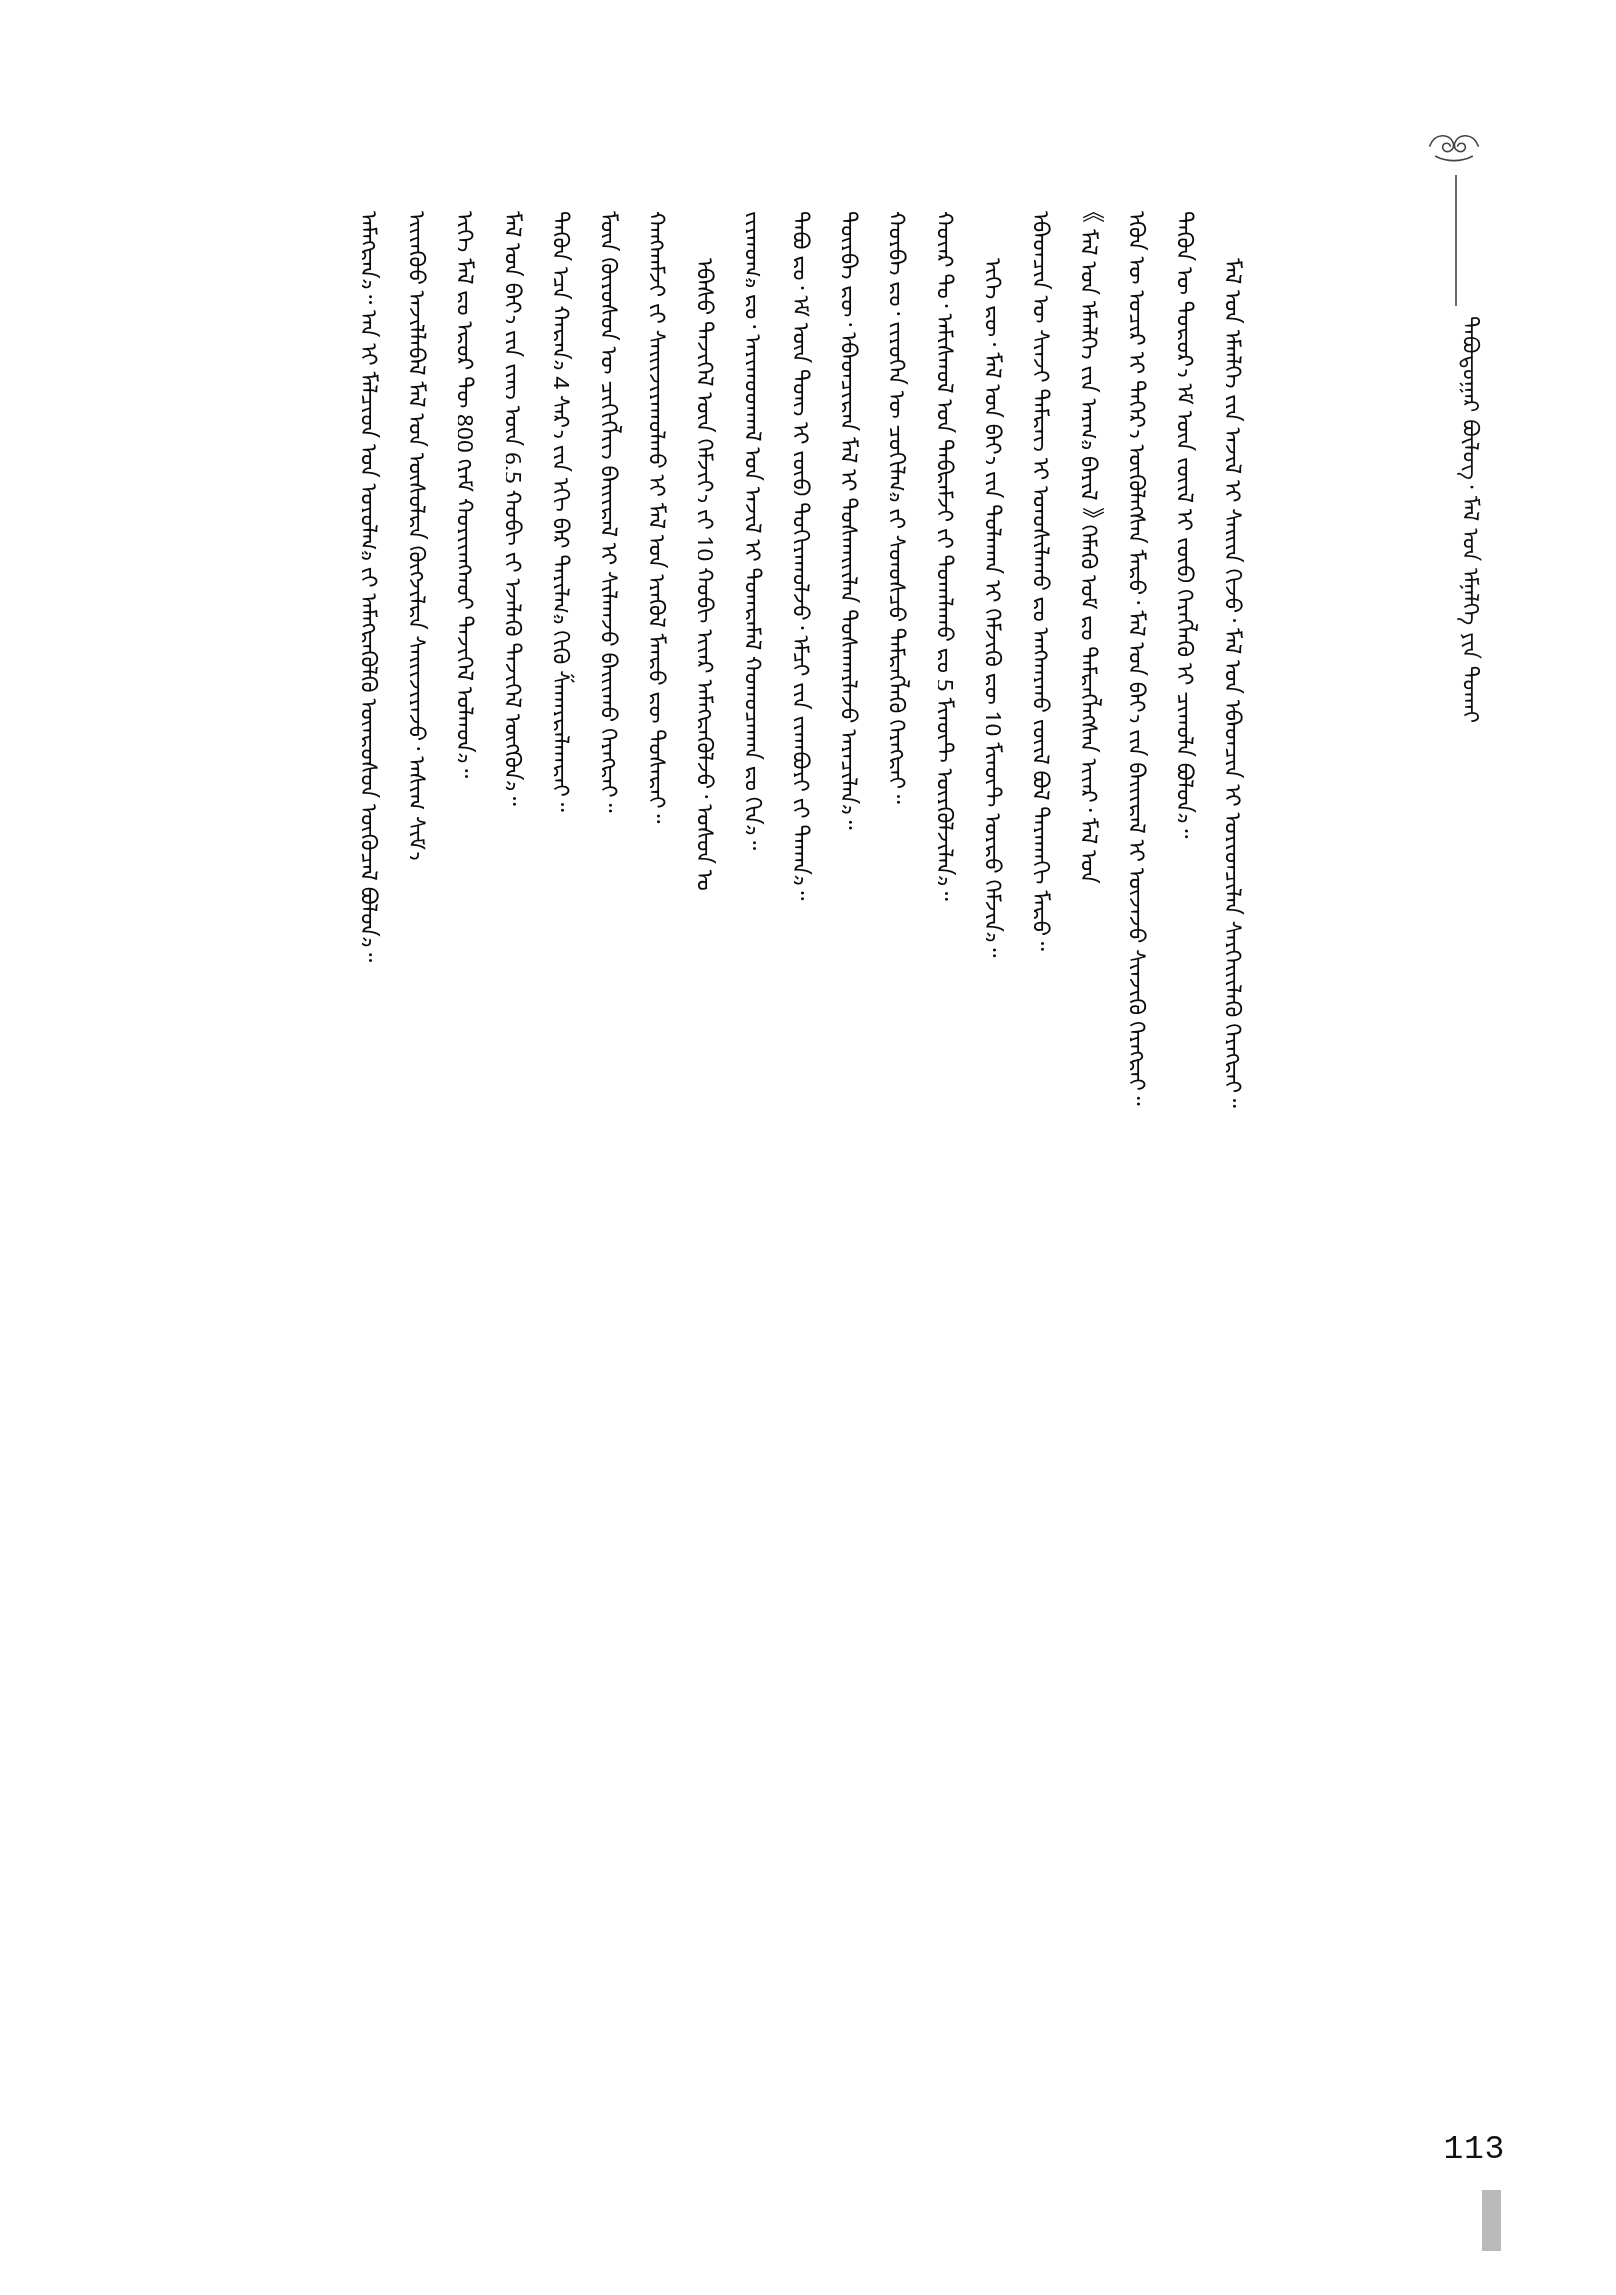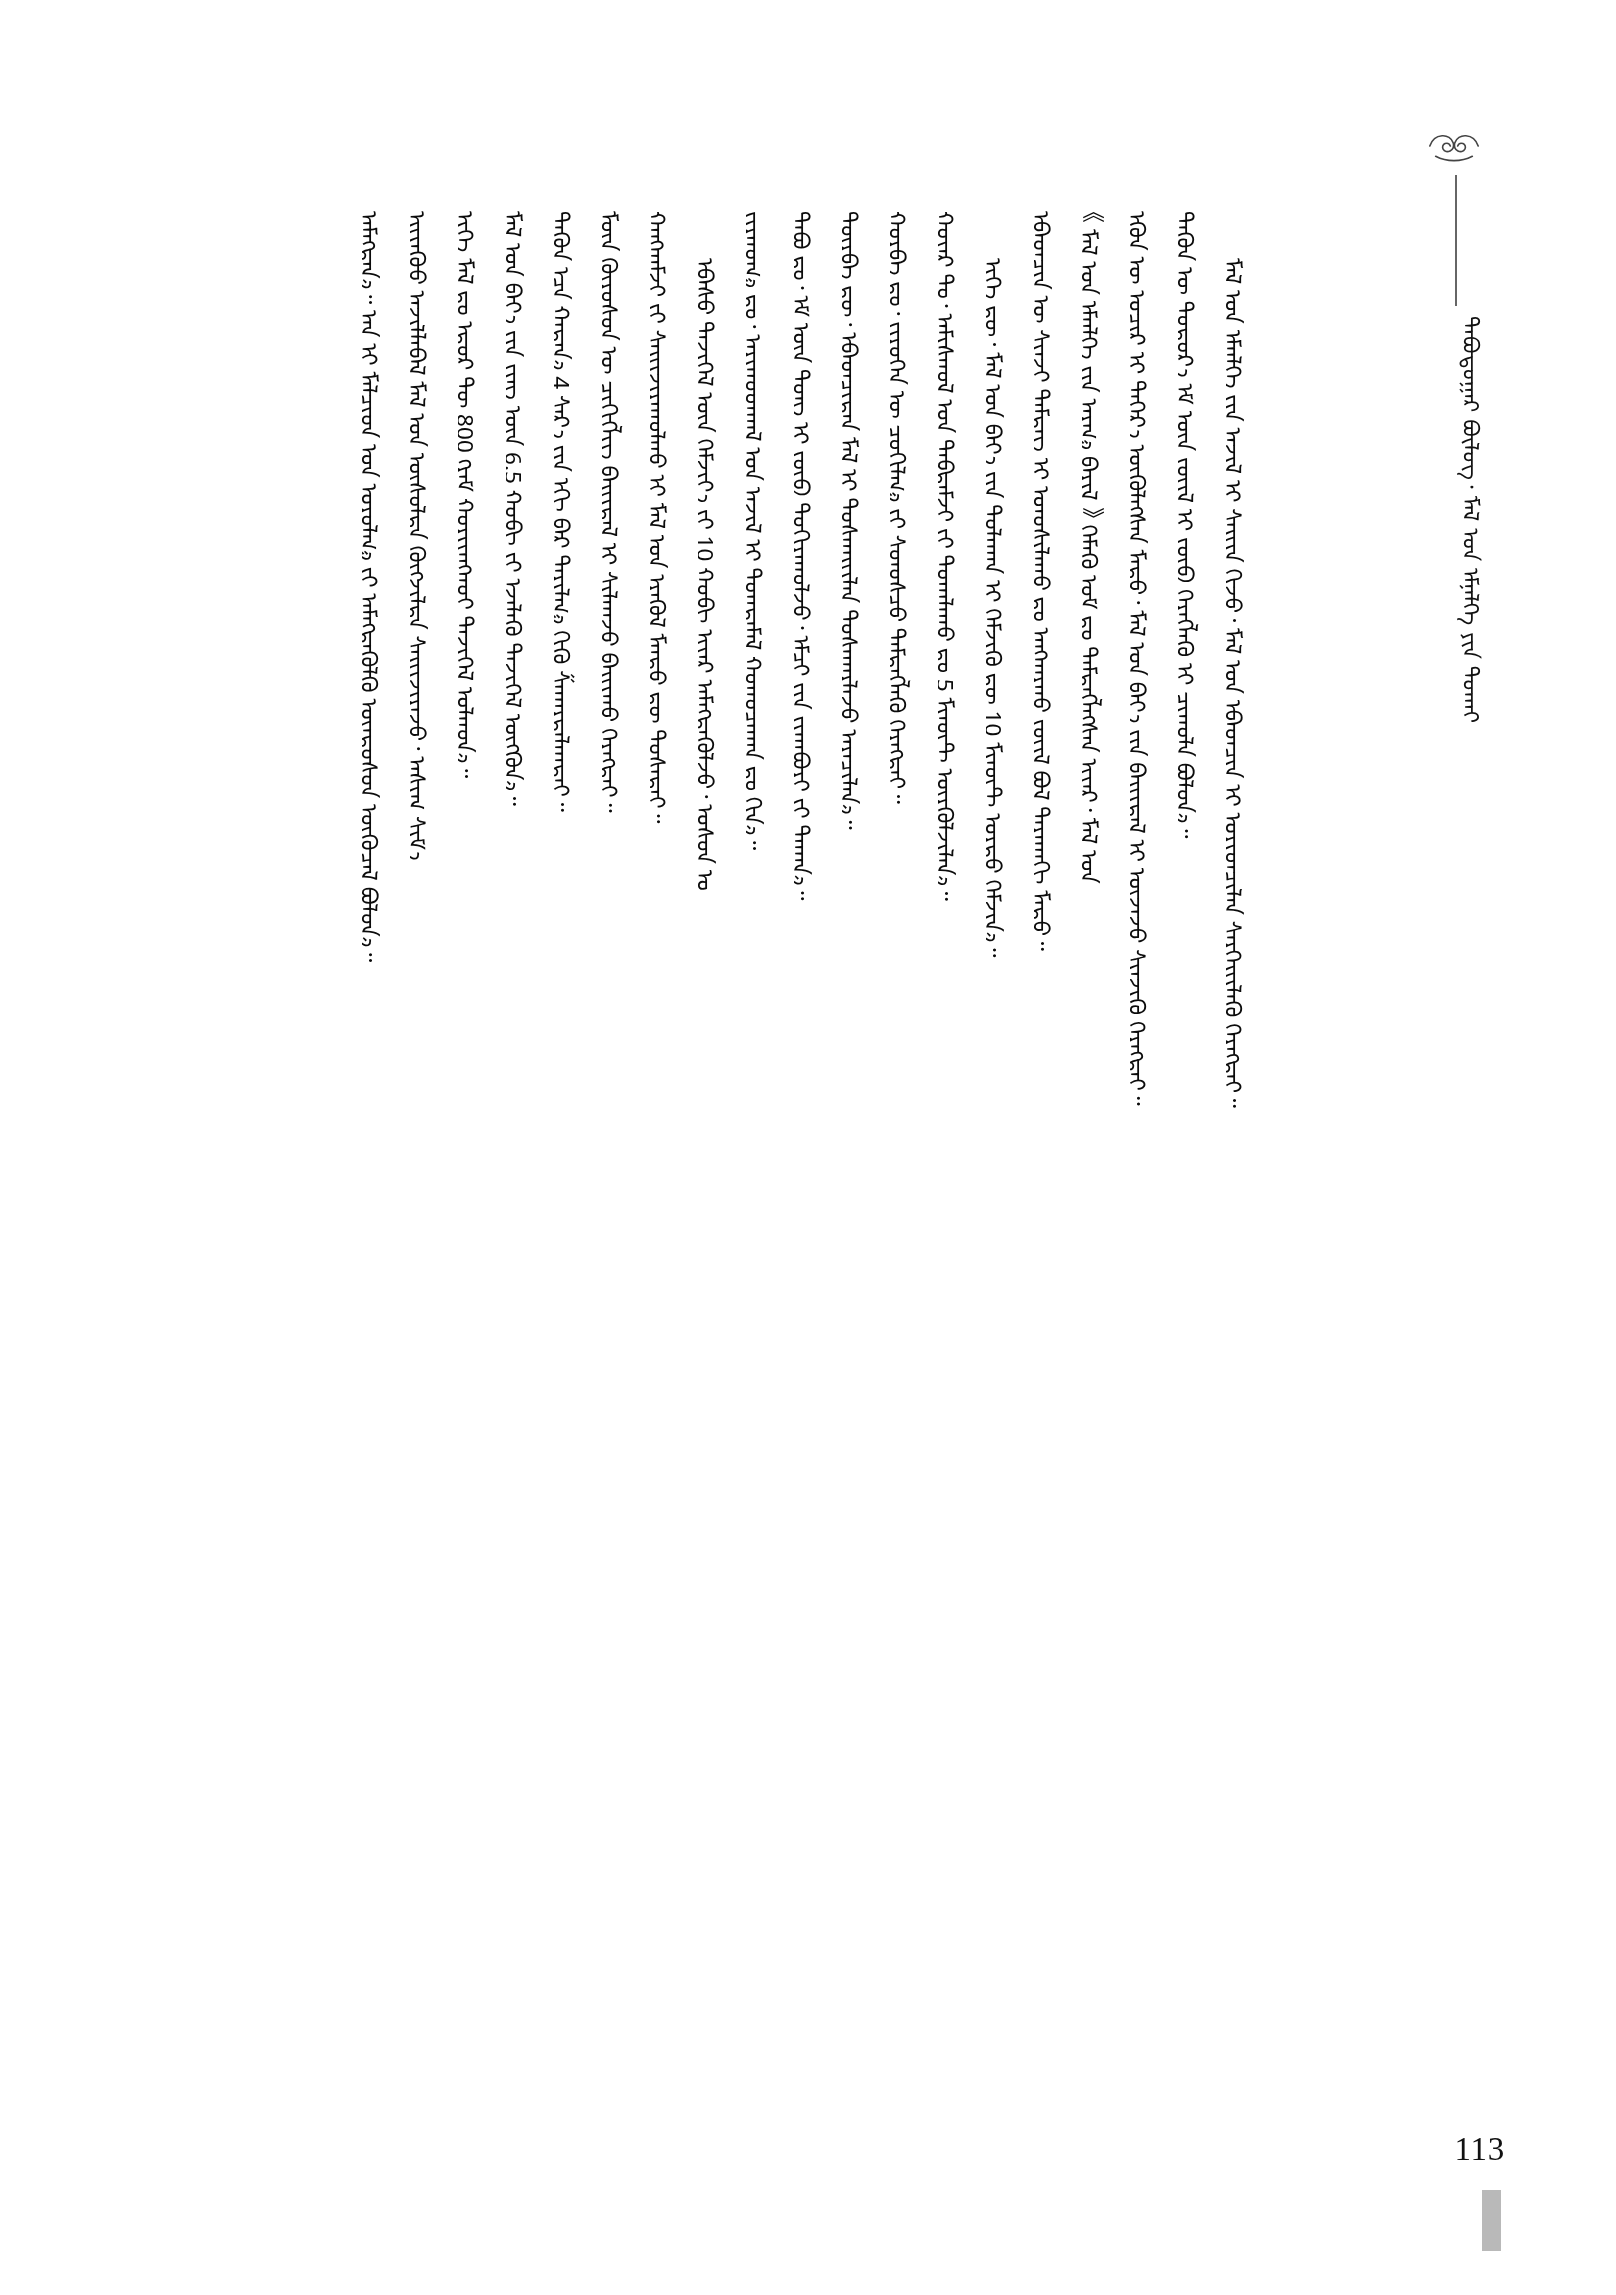--- a/index.html
+++ b/index.html
@@ -98,21 +98,21 @@
   .col.indent {
     padding-top: 47px;   
     height: 1788px;
   }
 
   
   .folio {
     position: absolute;
     right: 111px;
     bottom: 127px;
-    font-family: Liberation Serif, serif;
+    font-family: Liberation Mono, monospace;
     font-size: 33px;
     color: #111;
     letter-spacing: 0.7px;
     text-align: center;
   }
 
   .footer-mark {
     position: absolute;
     right: 115px;
     bottom: 44px;

